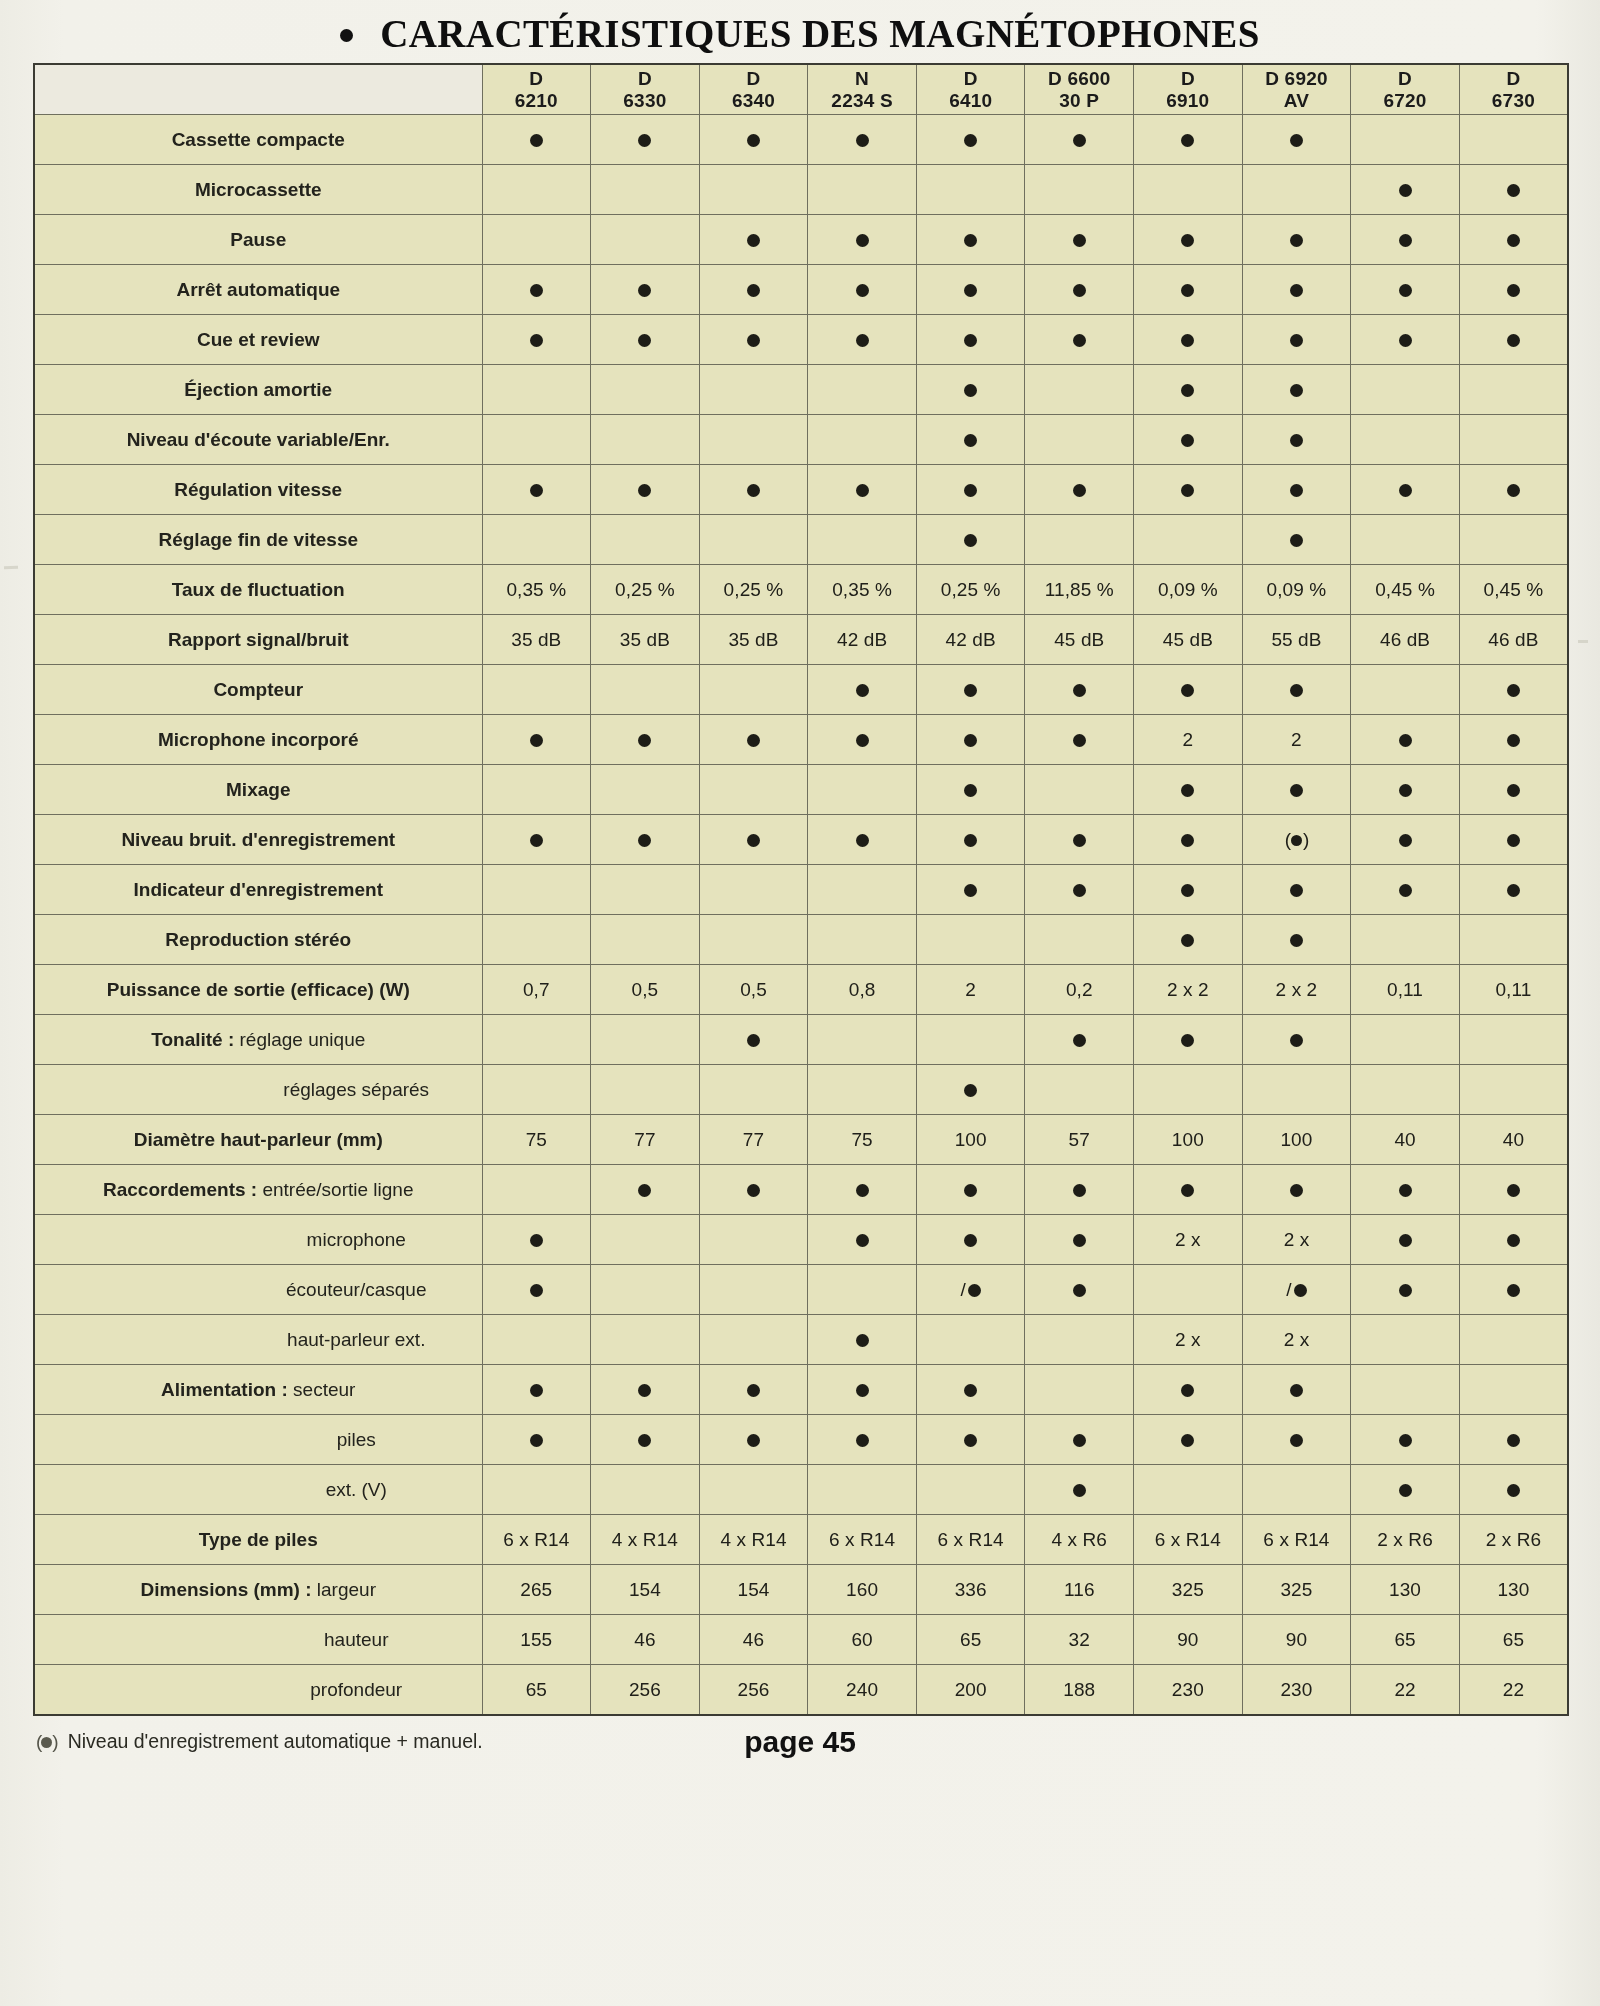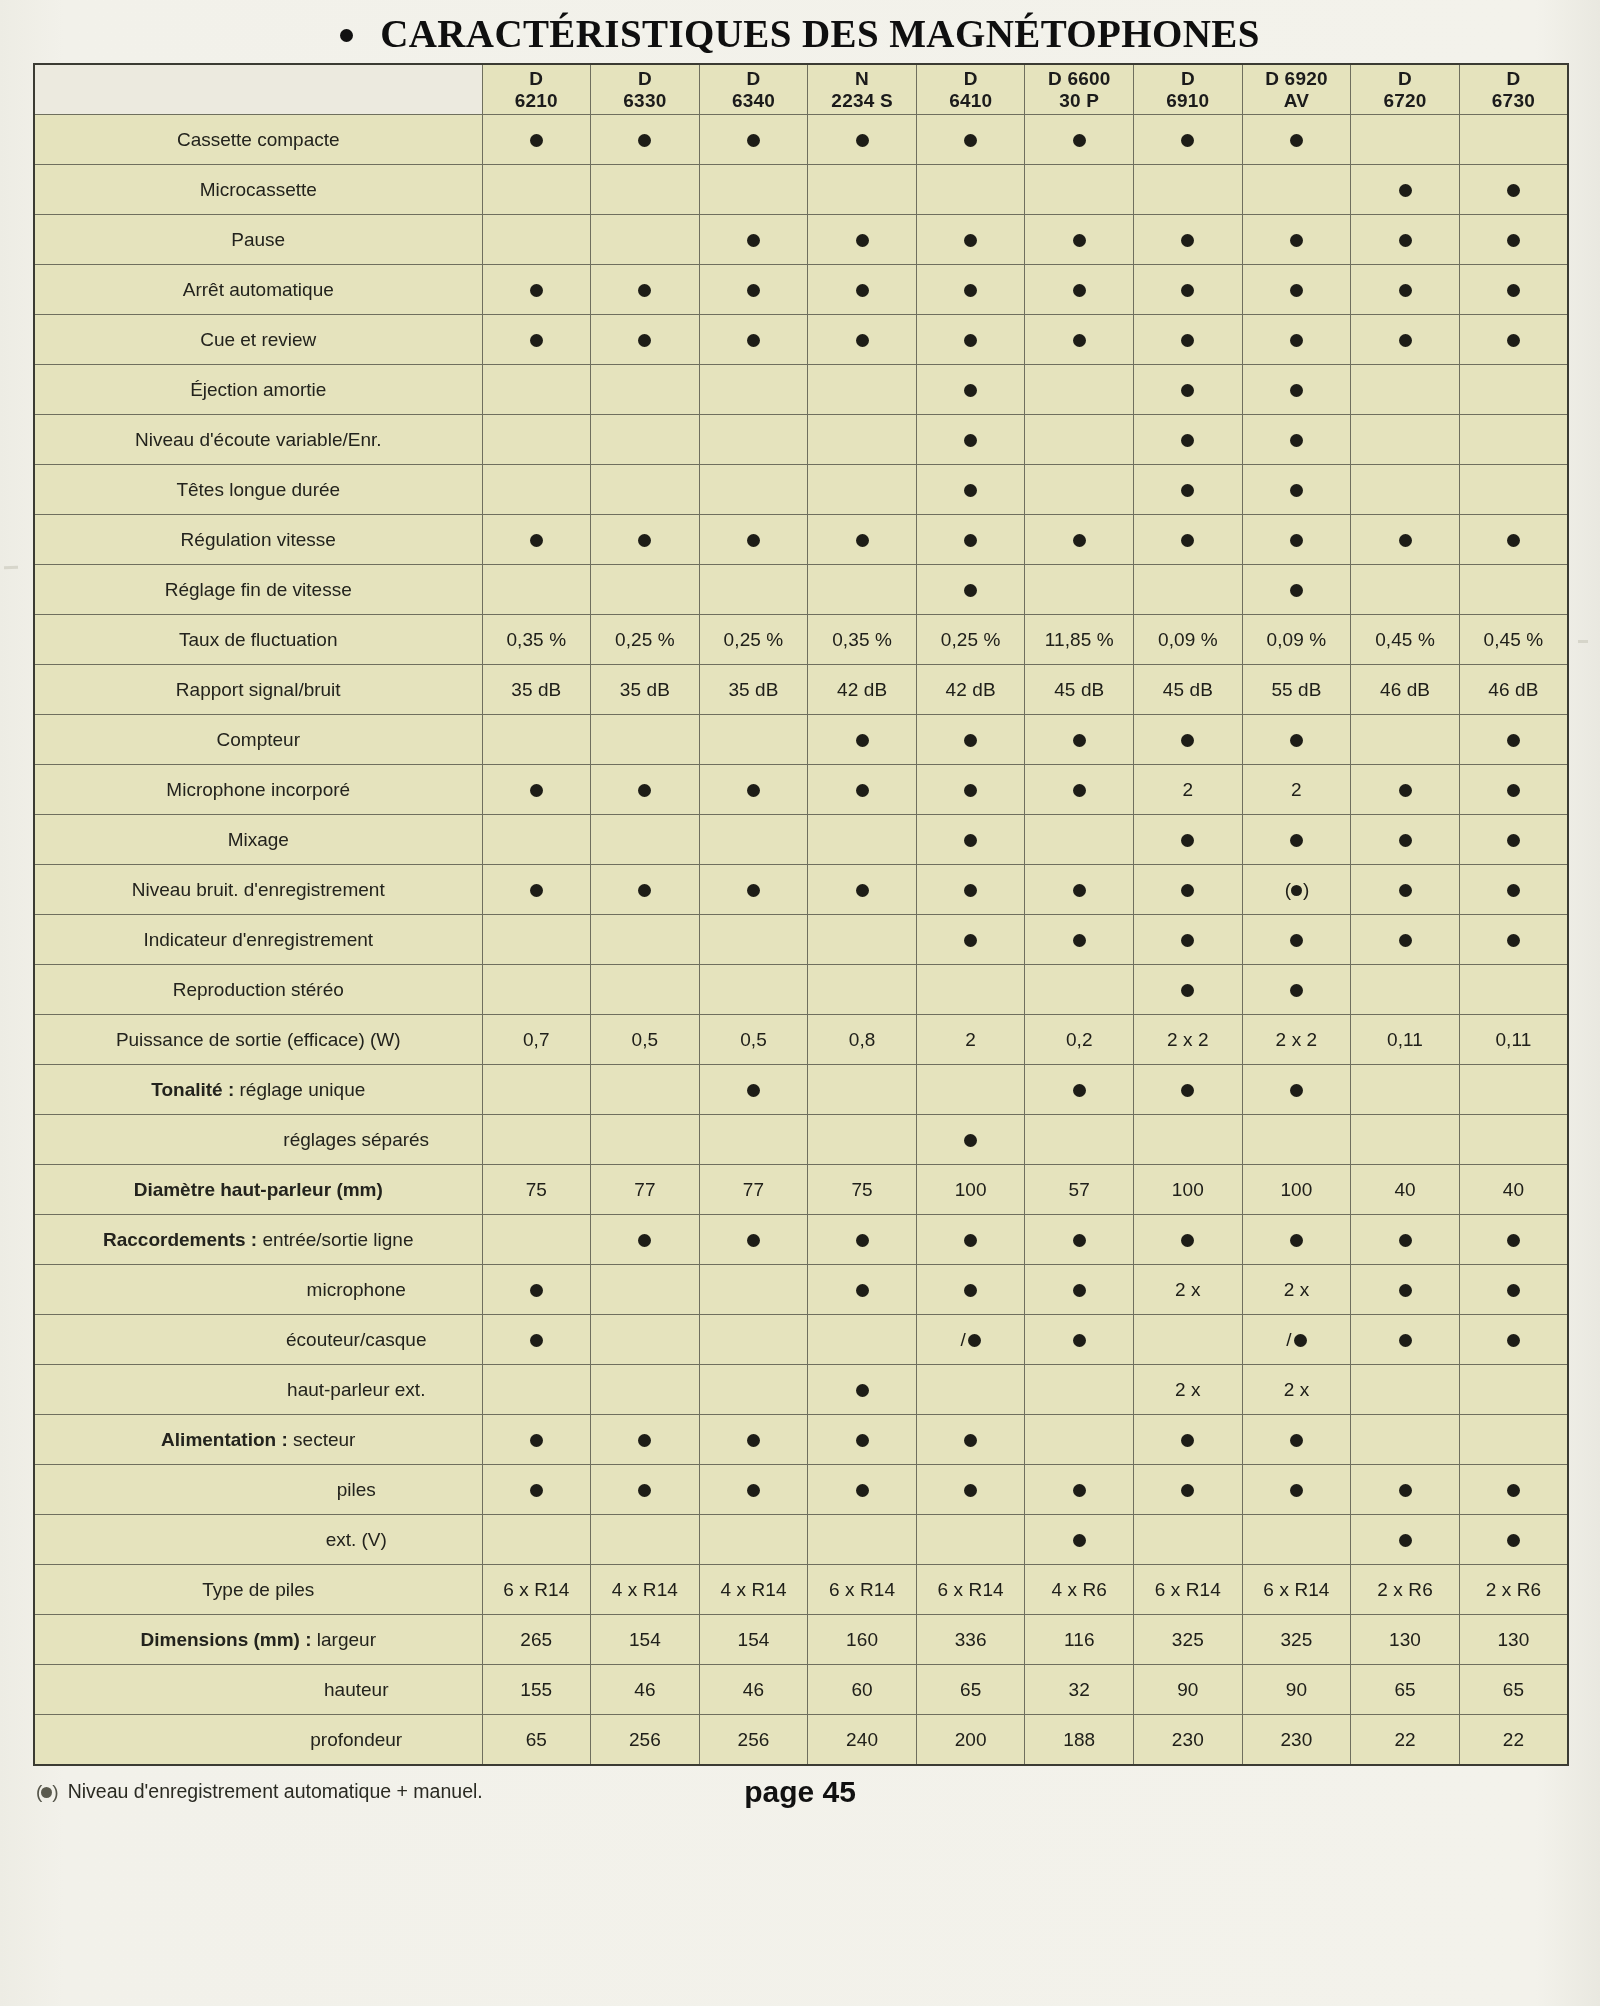--- a/index.html
+++ b/index.html
@@ -89,21 +89,21 @@
   
   td.rowlabel {
     text-align: left;
     padding-left: 16px;
     background: #f3f1e6;
     font-size: 19.5px;
     color: #23231d;
     white-space: nowrap;
     overflow: hidden;
   }
-  td.rowlabel.bold { font-weight: normal; margin-top: 12px; }
+  td.rowlabel.bold { font-weight: bold; margin-top: 12px; }
   td.rowlabel .lead { font-weight: bold; }
   td.rowlabel .thin { font-weight: normal; }
   td.rowlabel.indent2 { padding-left: 196px; font-weight: normal; }
 
   
   td.val {
     background: #e3e1b6;
     font-size: 19.5px;
     color: #20201a;
     letter-spacing: 0.1px;
@@ -311,33 +311,20 @@
             <td class="val empty"></td>
             <td class="val"><span class="dot"></span></td>
             <td class="val empty"></td>
             <td class="val"><span class="dot"></span></td>
             <td class="val"><span class="dot"></span></td>
             <td class="val empty"></td>
             <td class="val empty"></td>
           </tr>
           <tr>
             <td class="rowlabel bold"><span>Niveau d'écoute variable/Enr.</span></td>
-            <td class="val empty"></td>
-            <td class="val empty"></td>
-            <td class="val empty"></td>
-            <td class="val empty"></td>
-            <td class="val"><span class="dot"></span></td>
-            <td class="val empty"></td>
-            <td class="val"><span class="dot"></span></td>
-            <td class="val"><span class="dot"></span></td>
-            <td class="val empty"></td>
-            <td class="val empty"></td>
-          </tr>
-          <tr>
-            <td class="rowlabel bold"><span>Têtes longue durée</span></td>
             <td class="val empty"></td>
             <td class="val empty"></td>
             <td class="val empty"></td>
             <td class="val empty"></td>
             <td class="val"><span class="dot"></span></td>
             <td class="val empty"></td>
             <td class="val"><span class="dot"></span></td>
             <td class="val"><span class="dot"></span></td>
             <td class="val empty"></td>
             <td class="val empty"></td>

